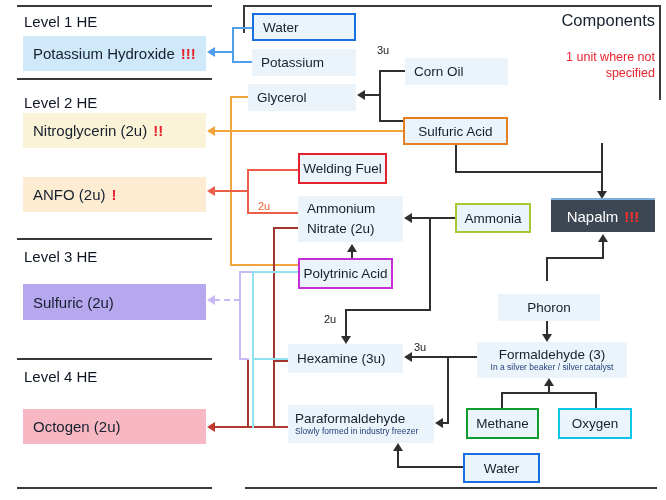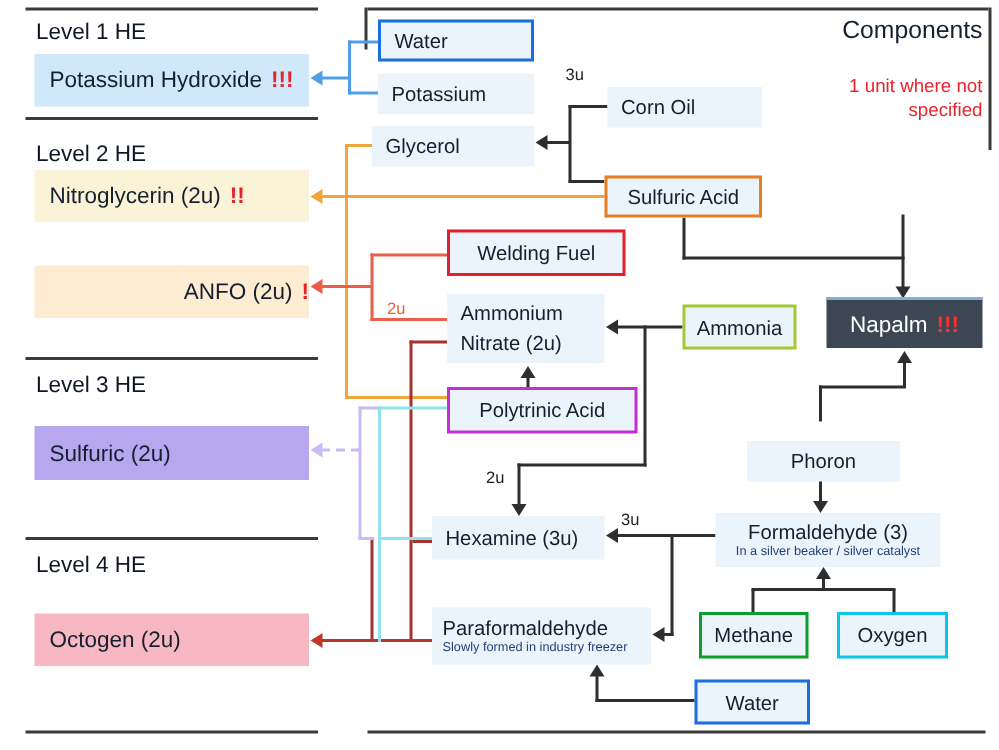--- a/index.html
+++ b/index.html
@@ -51,21 +51,21 @@
   <div class="he" style="top:36px;background:#cfe8fa;">
     <span>Potassium Hydroxide</span>
     <span class="marks">!!!</span>
   </div>
 
   <div class="lvl" style="left:24px;top:94px;">Level 2 HE</div>
   <div class="he" style="top:113px;background:#fbf3d7;">
     <span>Nitroglycerin (2u)</span>
     <span class="marks">!!</span>
   </div>
-  <div class="he" style="top:177px;background:#fdecd2;justify-content:flex-end;">
+  <div class="he" style="top:177px;background:#fdecd2;">
     <span>ANFO (2u)</span>
     <span class="marks">!</span>
   </div>
 
   <div class="lvl" style="left:24px;top:248px;">Level 3 HE</div>
   <div class="he" style="top:284px;height:36px;background:#b7a7ef;">
     <span>Sulfuric (2u)</span>
   </div>
 
   <div class="lvl" style="left:24px;top:368px;">Level 4 HE</div>
@@ -166,34 +166,34 @@
   </div>
   <div class="node pad" style="left:405px;top:58px;width:103px;height:27px;">
     <span>Corn Oil</span>
   </div>
   <div class="node pad" style="left:248px;top:84px;width:108px;height:27px;">
     <span>Glycerol</span>
   </div>
   <div class="node ctr bord" style="left:403px;top:117px;width:105px;height:28px;border-color:#e67e22;">
     <span>Sulfuric Acid</span>
   </div>
-  <div class="node ctr bord" style="left:298px;top:153px;width:119px;height:31px;border-color:#e4202c;">
+  <div class="node ctr bord" style="left:298px;top:153px;width:89px;height:31px;border-color:#e4202c;">
     <span>Welding Fuel</span>
   </div>
   <div class="node" style="left:298px;top:196px;width:105px;height:46px;padding-left:9px;white-space:normal;line-height:1.45;">
     <span>Ammonium Nitrate (2u)</span>
   </div>
   <div class="node ctr bord" style="left:455px;top:203px;width:76px;height:30px;border-color:#a6c832;">
     <span>Ammonia</span>
   </div>
   <div class="node ctr" style="left:551px;top:198px;width:104px;height:34px;background:#3d4754;color:#ffffff;font-size:15px;border-top:2px solid #7fb0dc;">
     <span>Napalm</span>
     <span class="nmarks" style="color:#ff2d2d;">!!!</span>
   </div>
-  <div class="node ctr bord" style="left:298px;top:258px;width:127px;height:31px;border-color:#c32fd4;">
+  <div class="node ctr bord" style="left:298px;top:258px;width:95px;height:31px;border-color:#c32fd4;">
     <span>Polytrinic Acid</span>
   </div>
   <div class="node ctr" style="left:498px;top:294px;width:102px;height:27px;">
     <span>Phoron</span>
   </div>
   <div class="node pad" style="left:288px;top:344px;width:115px;height:29px;">
     <span>Hexamine (3u)</span>
   </div>
   <div class="node col" style="left:477px;top:342px;width:150px;height:36px;">
     <span>Formaldehyde (3)</span>

